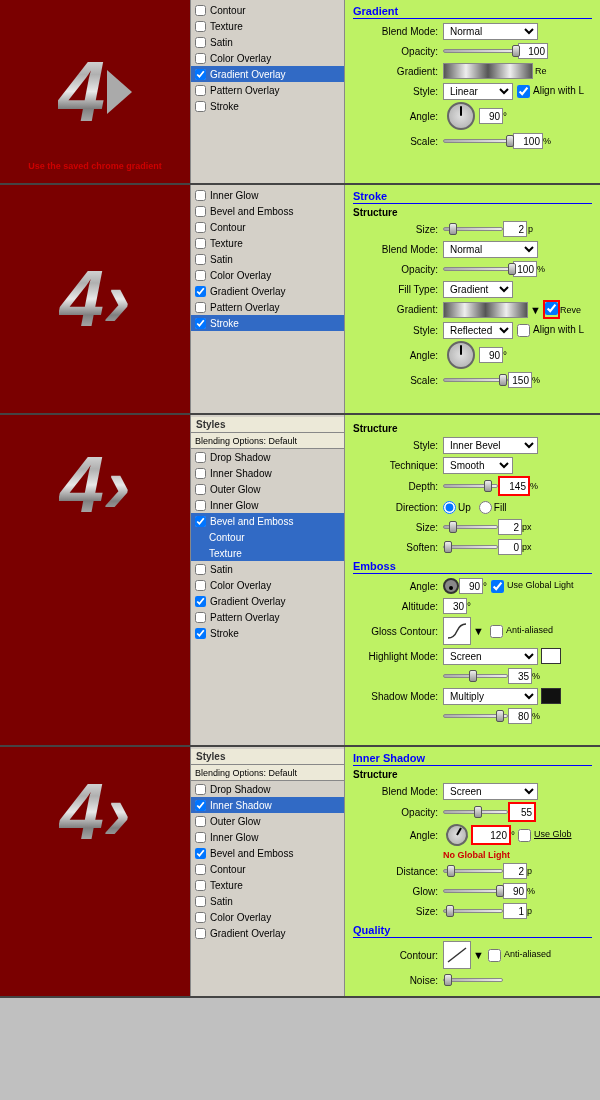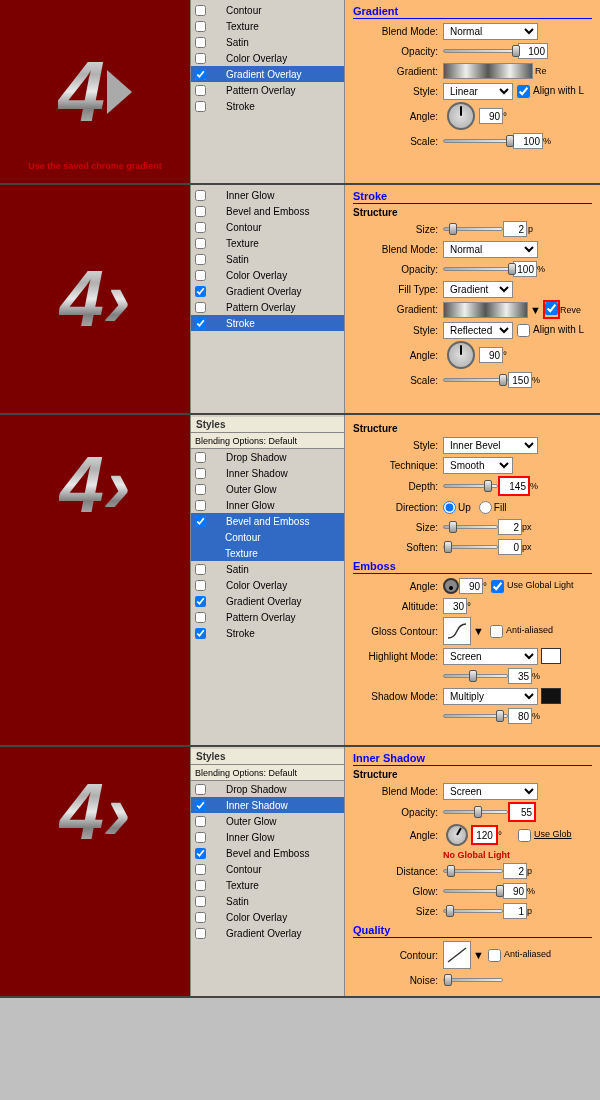--- a/index.html
+++ b/index.html
@@ -76,27 +76,26 @@
 
     .style-item input[type="checkbox"] {
       width: 11px;
       height: 11px;
       margin-right: 4px;
       flex-shrink: 0;
     }
 
     .style-item-label {
       font-size: 10px;
-      margin-left: 16px;
     }
 
     
     .settings-panel {
       flex: 1;
-      background: #fdba74;
+      background: #bef264;
       padding: 5px 8px;
       overflow: hidden;
     }
 
     .section-header {
       color: #00f;
       font-weight: bold;
       font-size: 11px;
       margin-bottom: 3px;
       border-bottom: 1px solid #00f;
@@ -768,24 +767,24 @@
           <div class="slider-thumb" style="left:30px;"></div>
         </div>
       <span class="red-box">
         <input class="number-input-sm" value="55" style="border: none; width: 24px;">
       </span>
     </div>
     <div class="setting-row">
       <span class="setting-label">Angle:</span>
       <div class="angle-dial-sm" style="transform:rotate(30deg);"></div>
       <span class="red-box">
-        <input class="number-input-sm" value="120" style="border: none; width: 23px; text-align: center;">
+        <input class="number-input-sm" value="120" style="border: none; width: 36px;">
       </span>
       <span style="font-size:10px;">°</span>
-      <label class="checkbox-row" style="margin-left:16px; font-size:9px;text-decoration:underline;">
+      <label class="checkbox-row" style="margin-left:3px; font-size:9px;text-decoration:underline;">
         <input type="checkbox" style=""> 
           <span>Use Glob</span>
       </label>
     </div>
     <div style="margin-left:90px; margin-bottom:2px;">
       <span style="color:#cc0000; font-size:9px; font-weight:bold;">No Global Light</span>
     </div>
     <div class="setting-row">
       <span class="setting-label">Distance:</span>
       <div class="slider-track" style="width:60px;">

